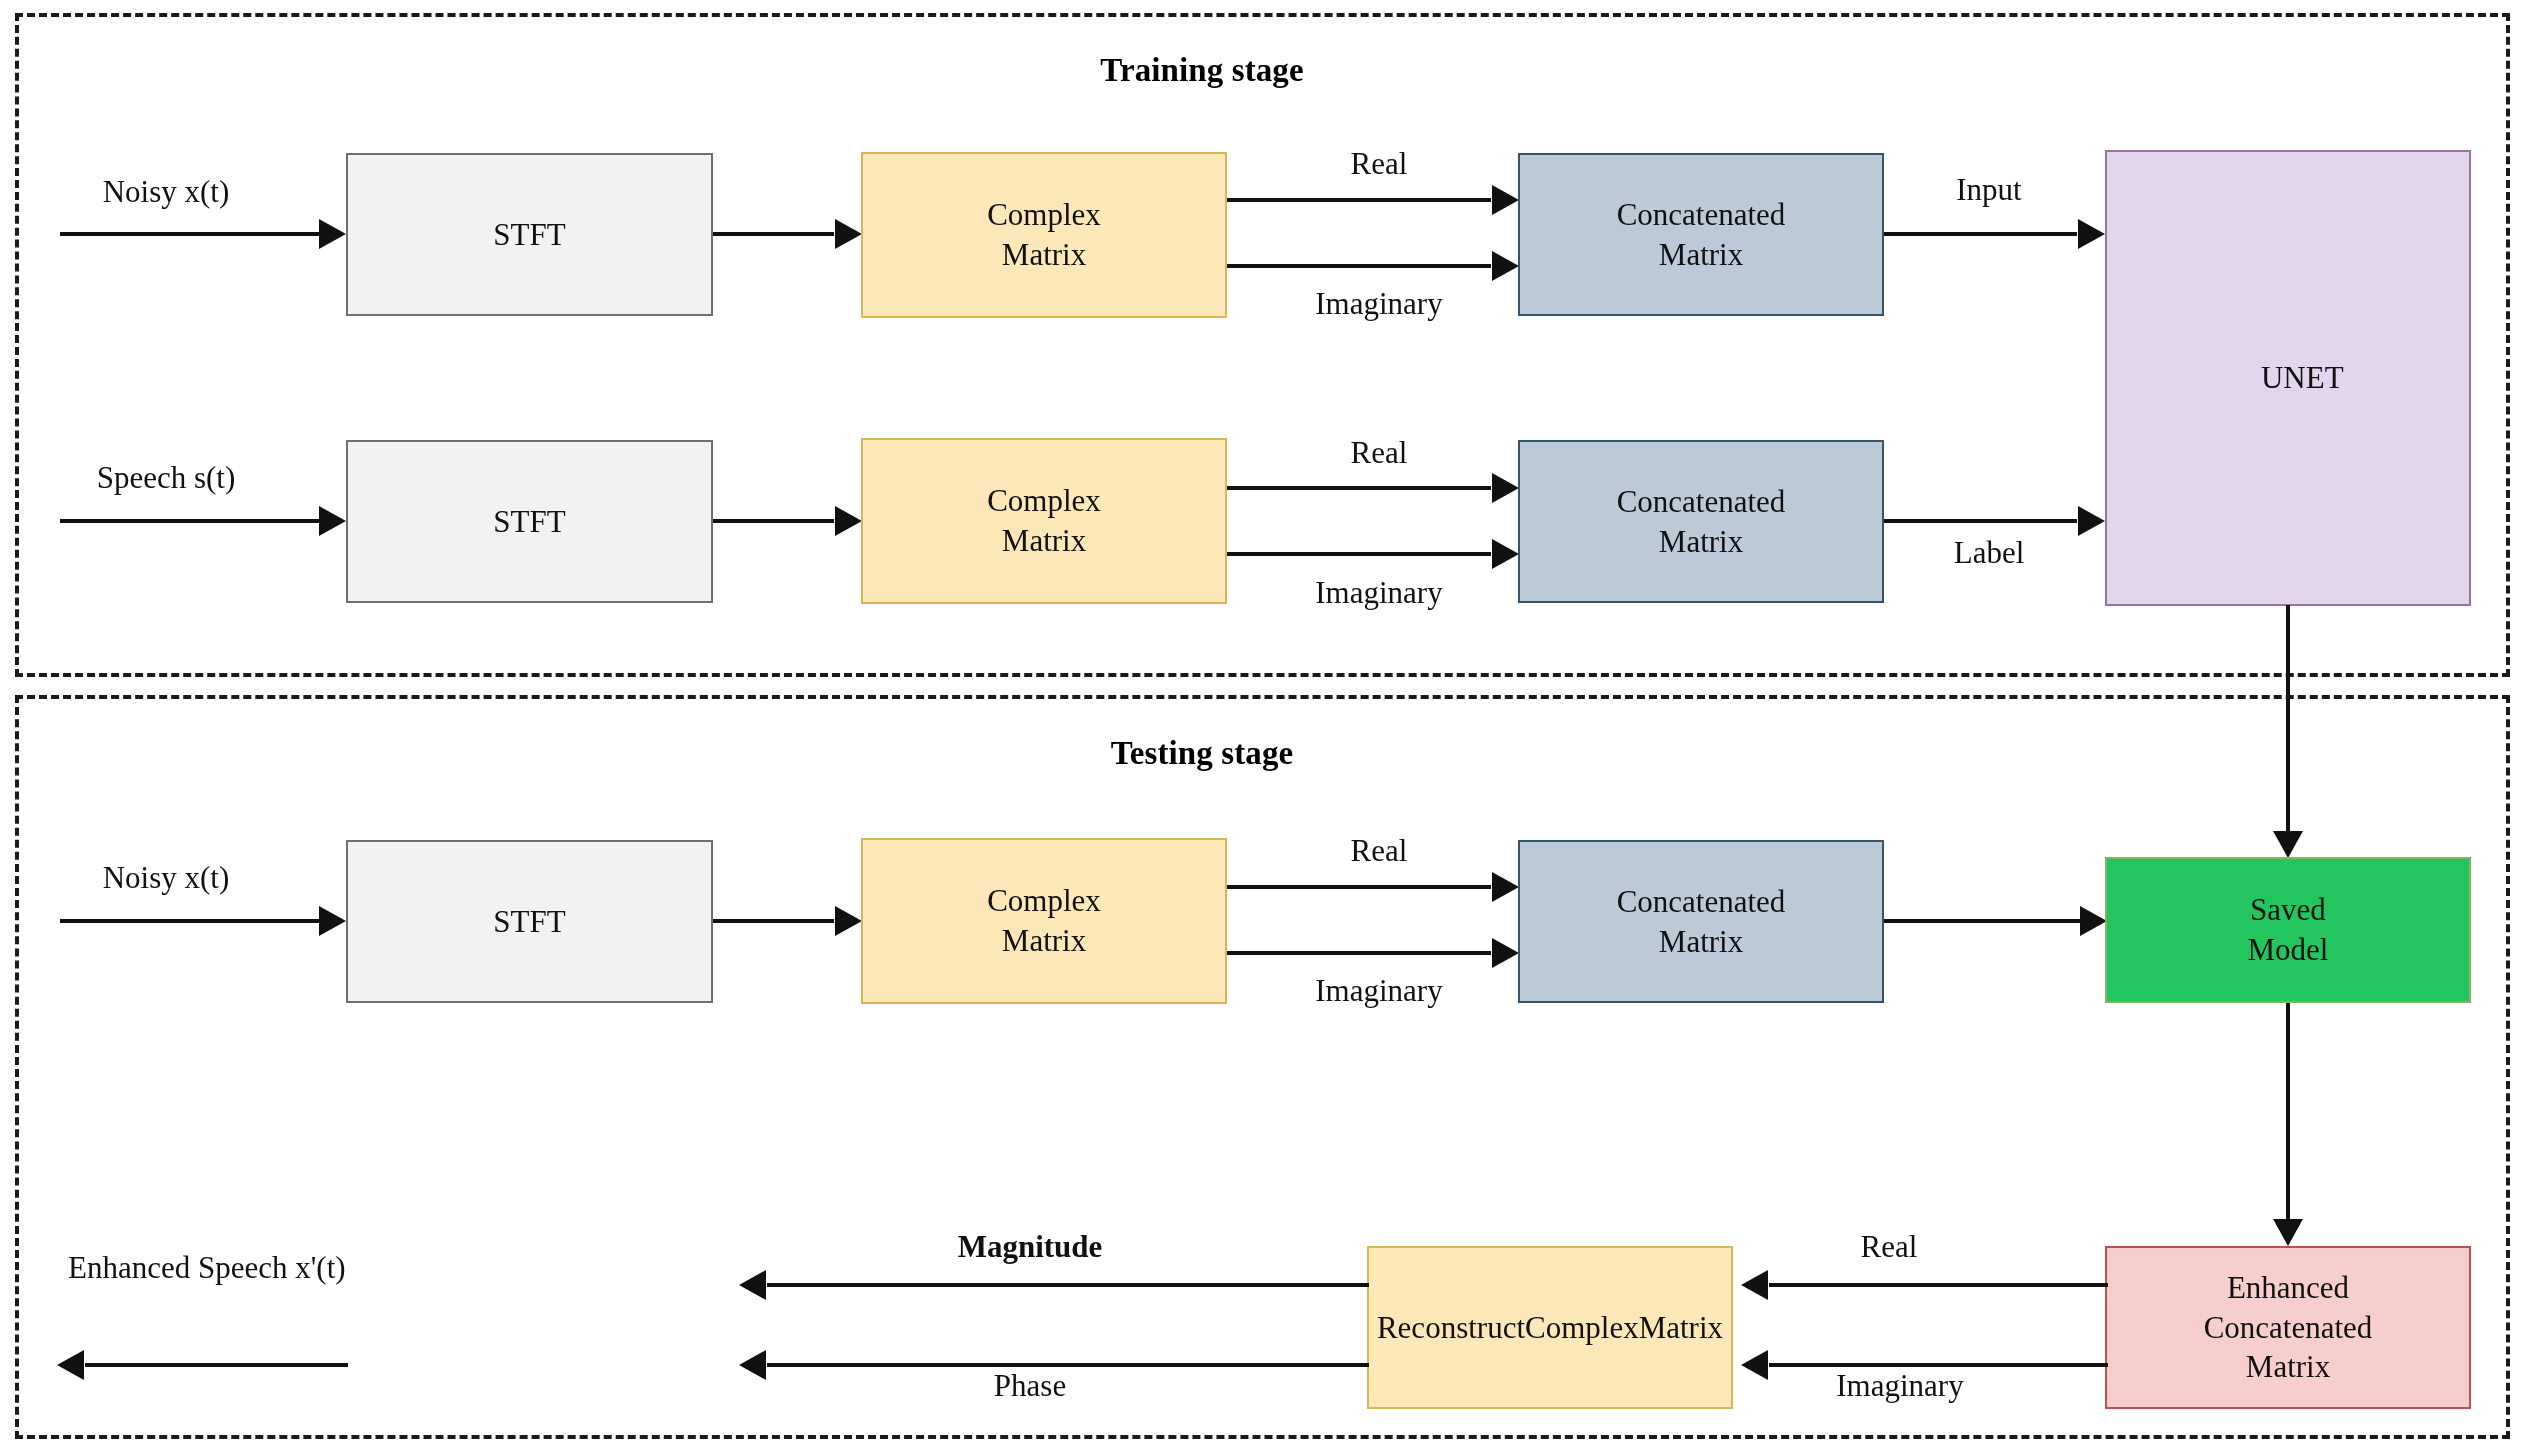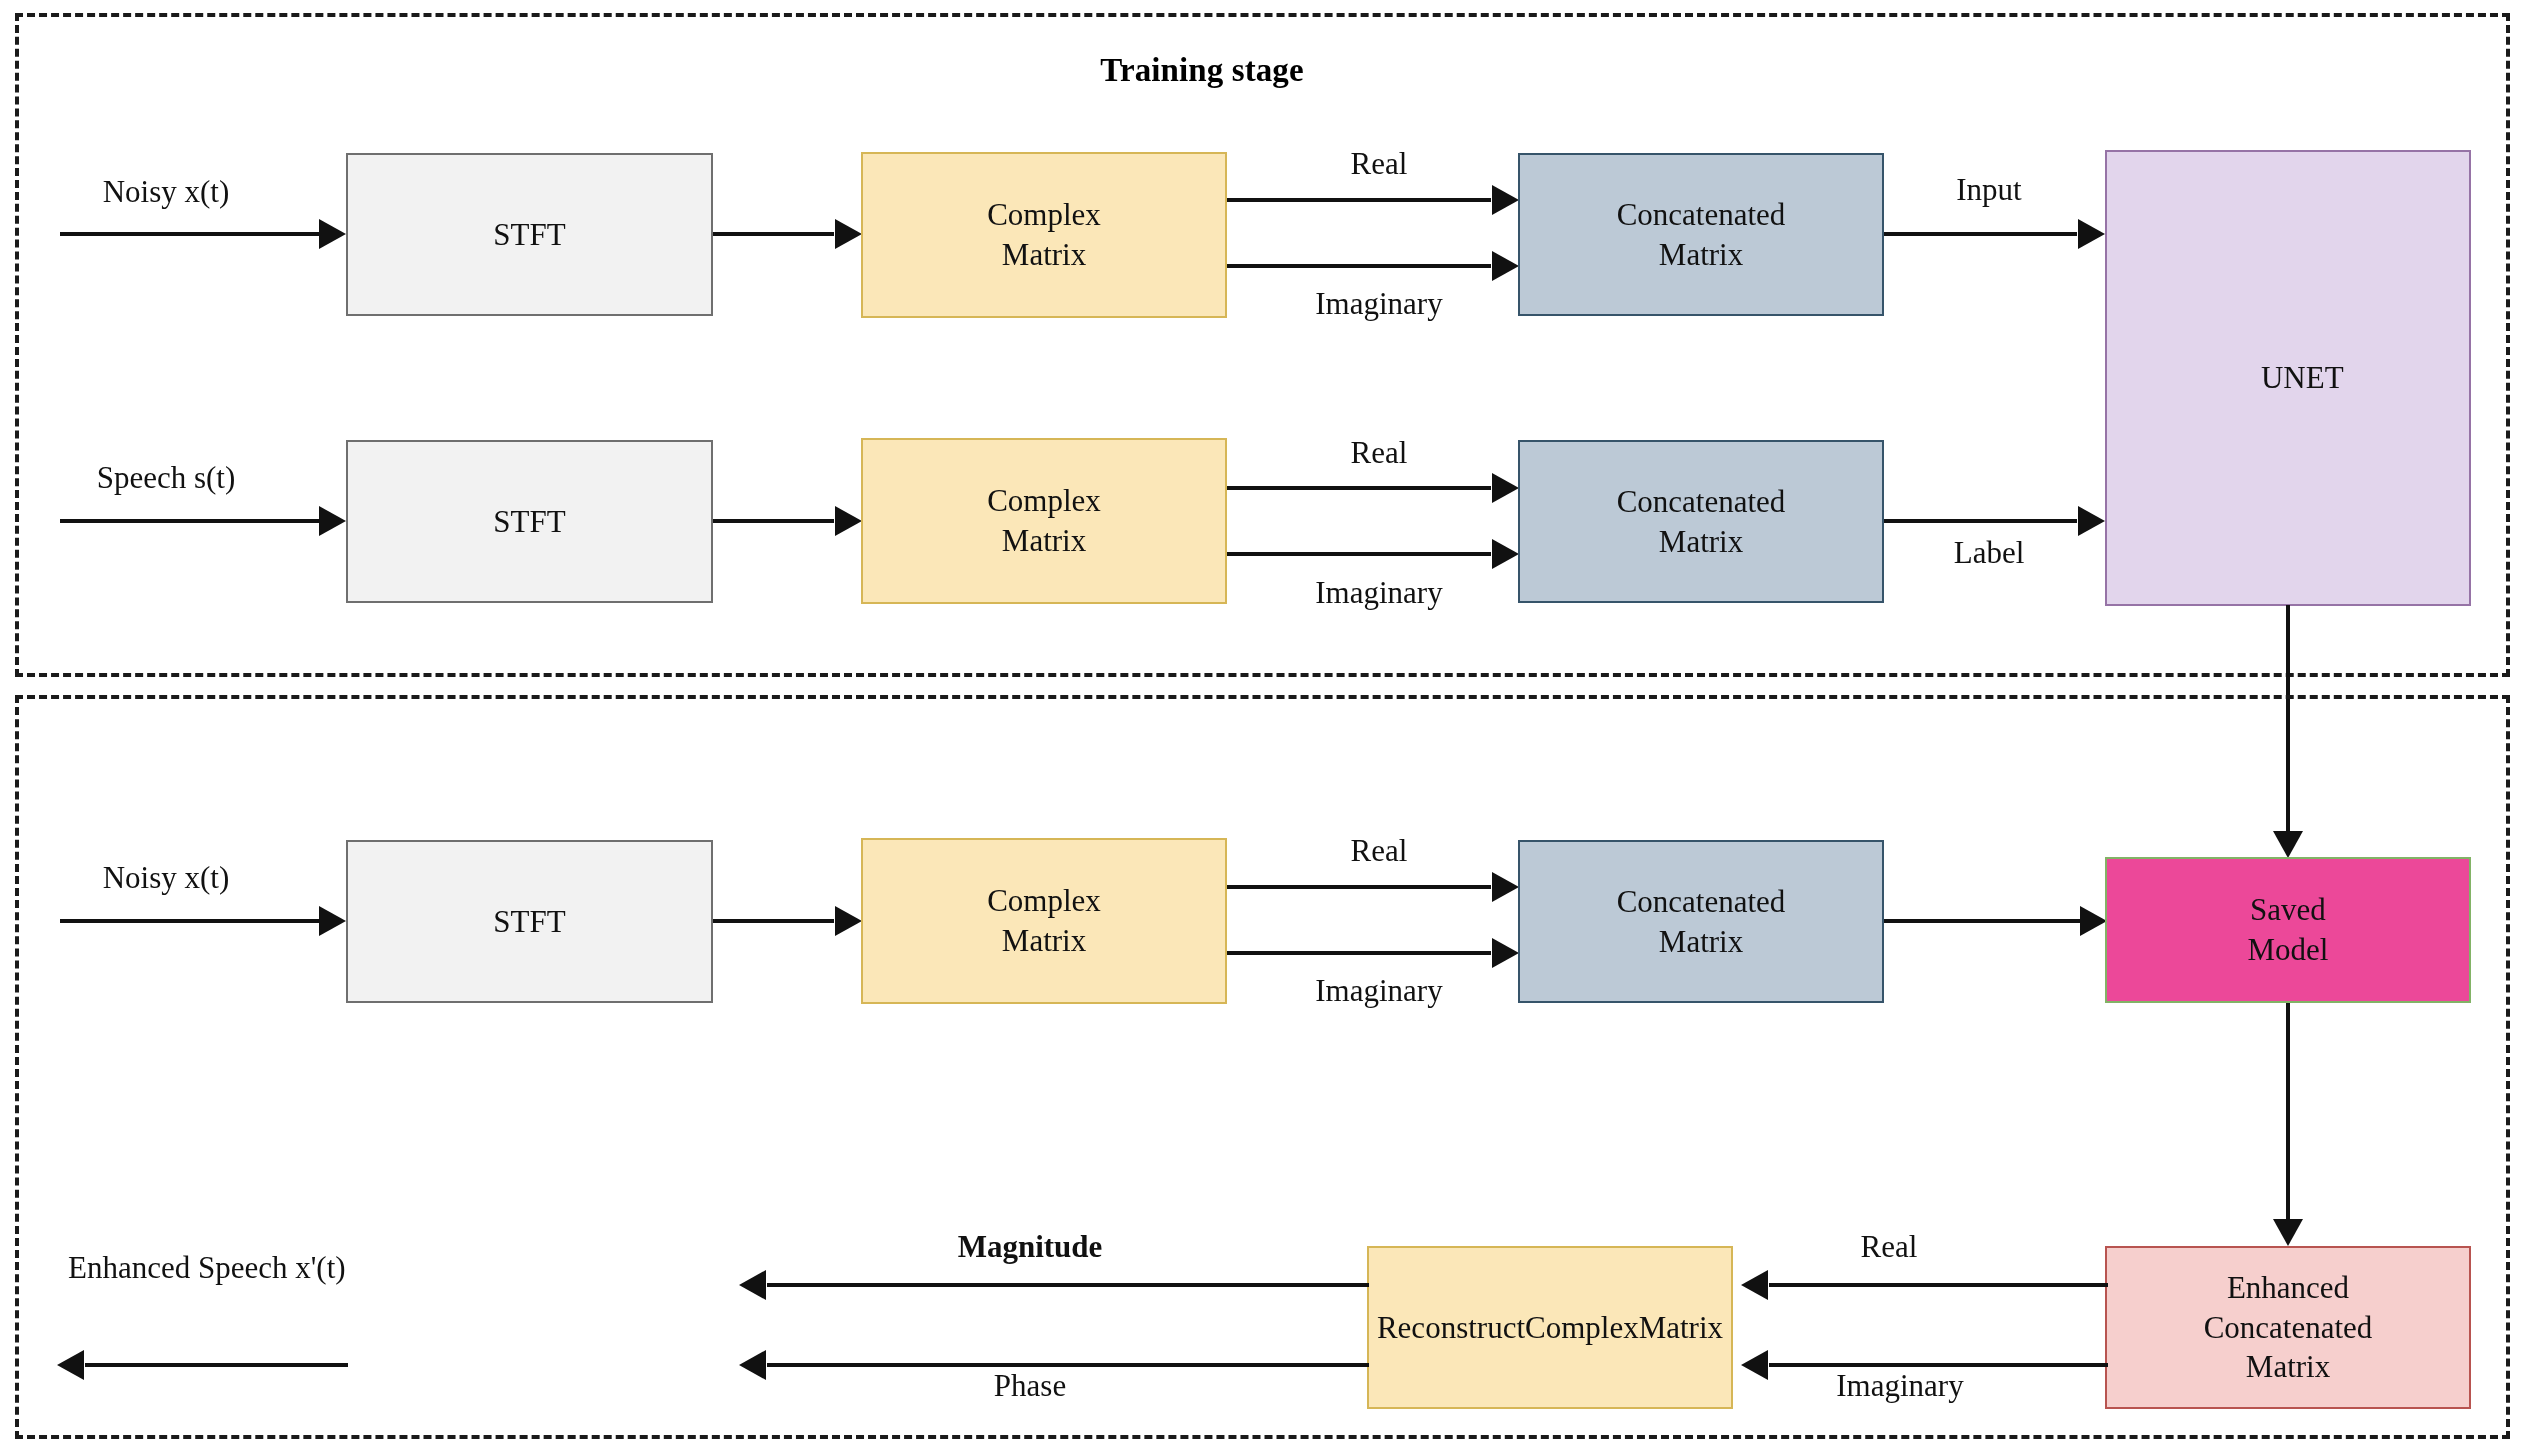--- a/index.html
+++ b/index.html
@@ -47,21 +47,21 @@
     color: #111111;
     border-width: 2.9px;
     border-style: solid;
     padding: 2.3px 3.4px;
   }
   .node span { display: block; }
   .n-gray   { background: #f2f2f2; border-color: #6f6f6f; }
   .n-yellow { background: #fbe7b8; border-color: #d6b656; }
   .n-blue   { background: #bcc9d6; border-color: #36546a; }
   .n-purple { background: #e2d5ec; border-color: #9673a6; }
-  .n-green  { background: #ec4899; border-color: #82b366; }
+  .n-green  { background: #22c55e; border-color: #82b366; }
   .n-pink   { background: #f6cfcd; border-color: #b85450; }
 
   
   .edge-label {
     position: absolute;
     font-size: 31px;
     color: #111111;
     white-space: nowrap;
     text-align: center;
   }
@@ -230,20 +230,21 @@
     <span>UNET</span>
   </div>
 
   <div class="arrow-v" style="left:2271px; top:605px; width:34px; height:253px;">
     <div class="shaft-v" style="height:229px;"></div>
     <div class="head-d"></div>
   </div>
 
   <div class="stage-box" style="left:15px; top:695px; width:2495px; height:744px;"></div>
 
+  <div class="stage-title" style="left:973px; top:735px; width:458px;">Testing stage</div>
 
   <div class="io-label" style="left:46px; top:858px; width:240px;">Noisy x(t)</div>
 
   <div class="arrow-h" style="left:60px; top:904px; width:286px; height:34px;">
     <div class="shaft" style="width:259px;"></div>
     <div class="head-r"></div>
   </div>
 
   <div class="node n-gray" style="left:346px; top:840px; width:367px; height:163px;">
     <span>STFT</span>

